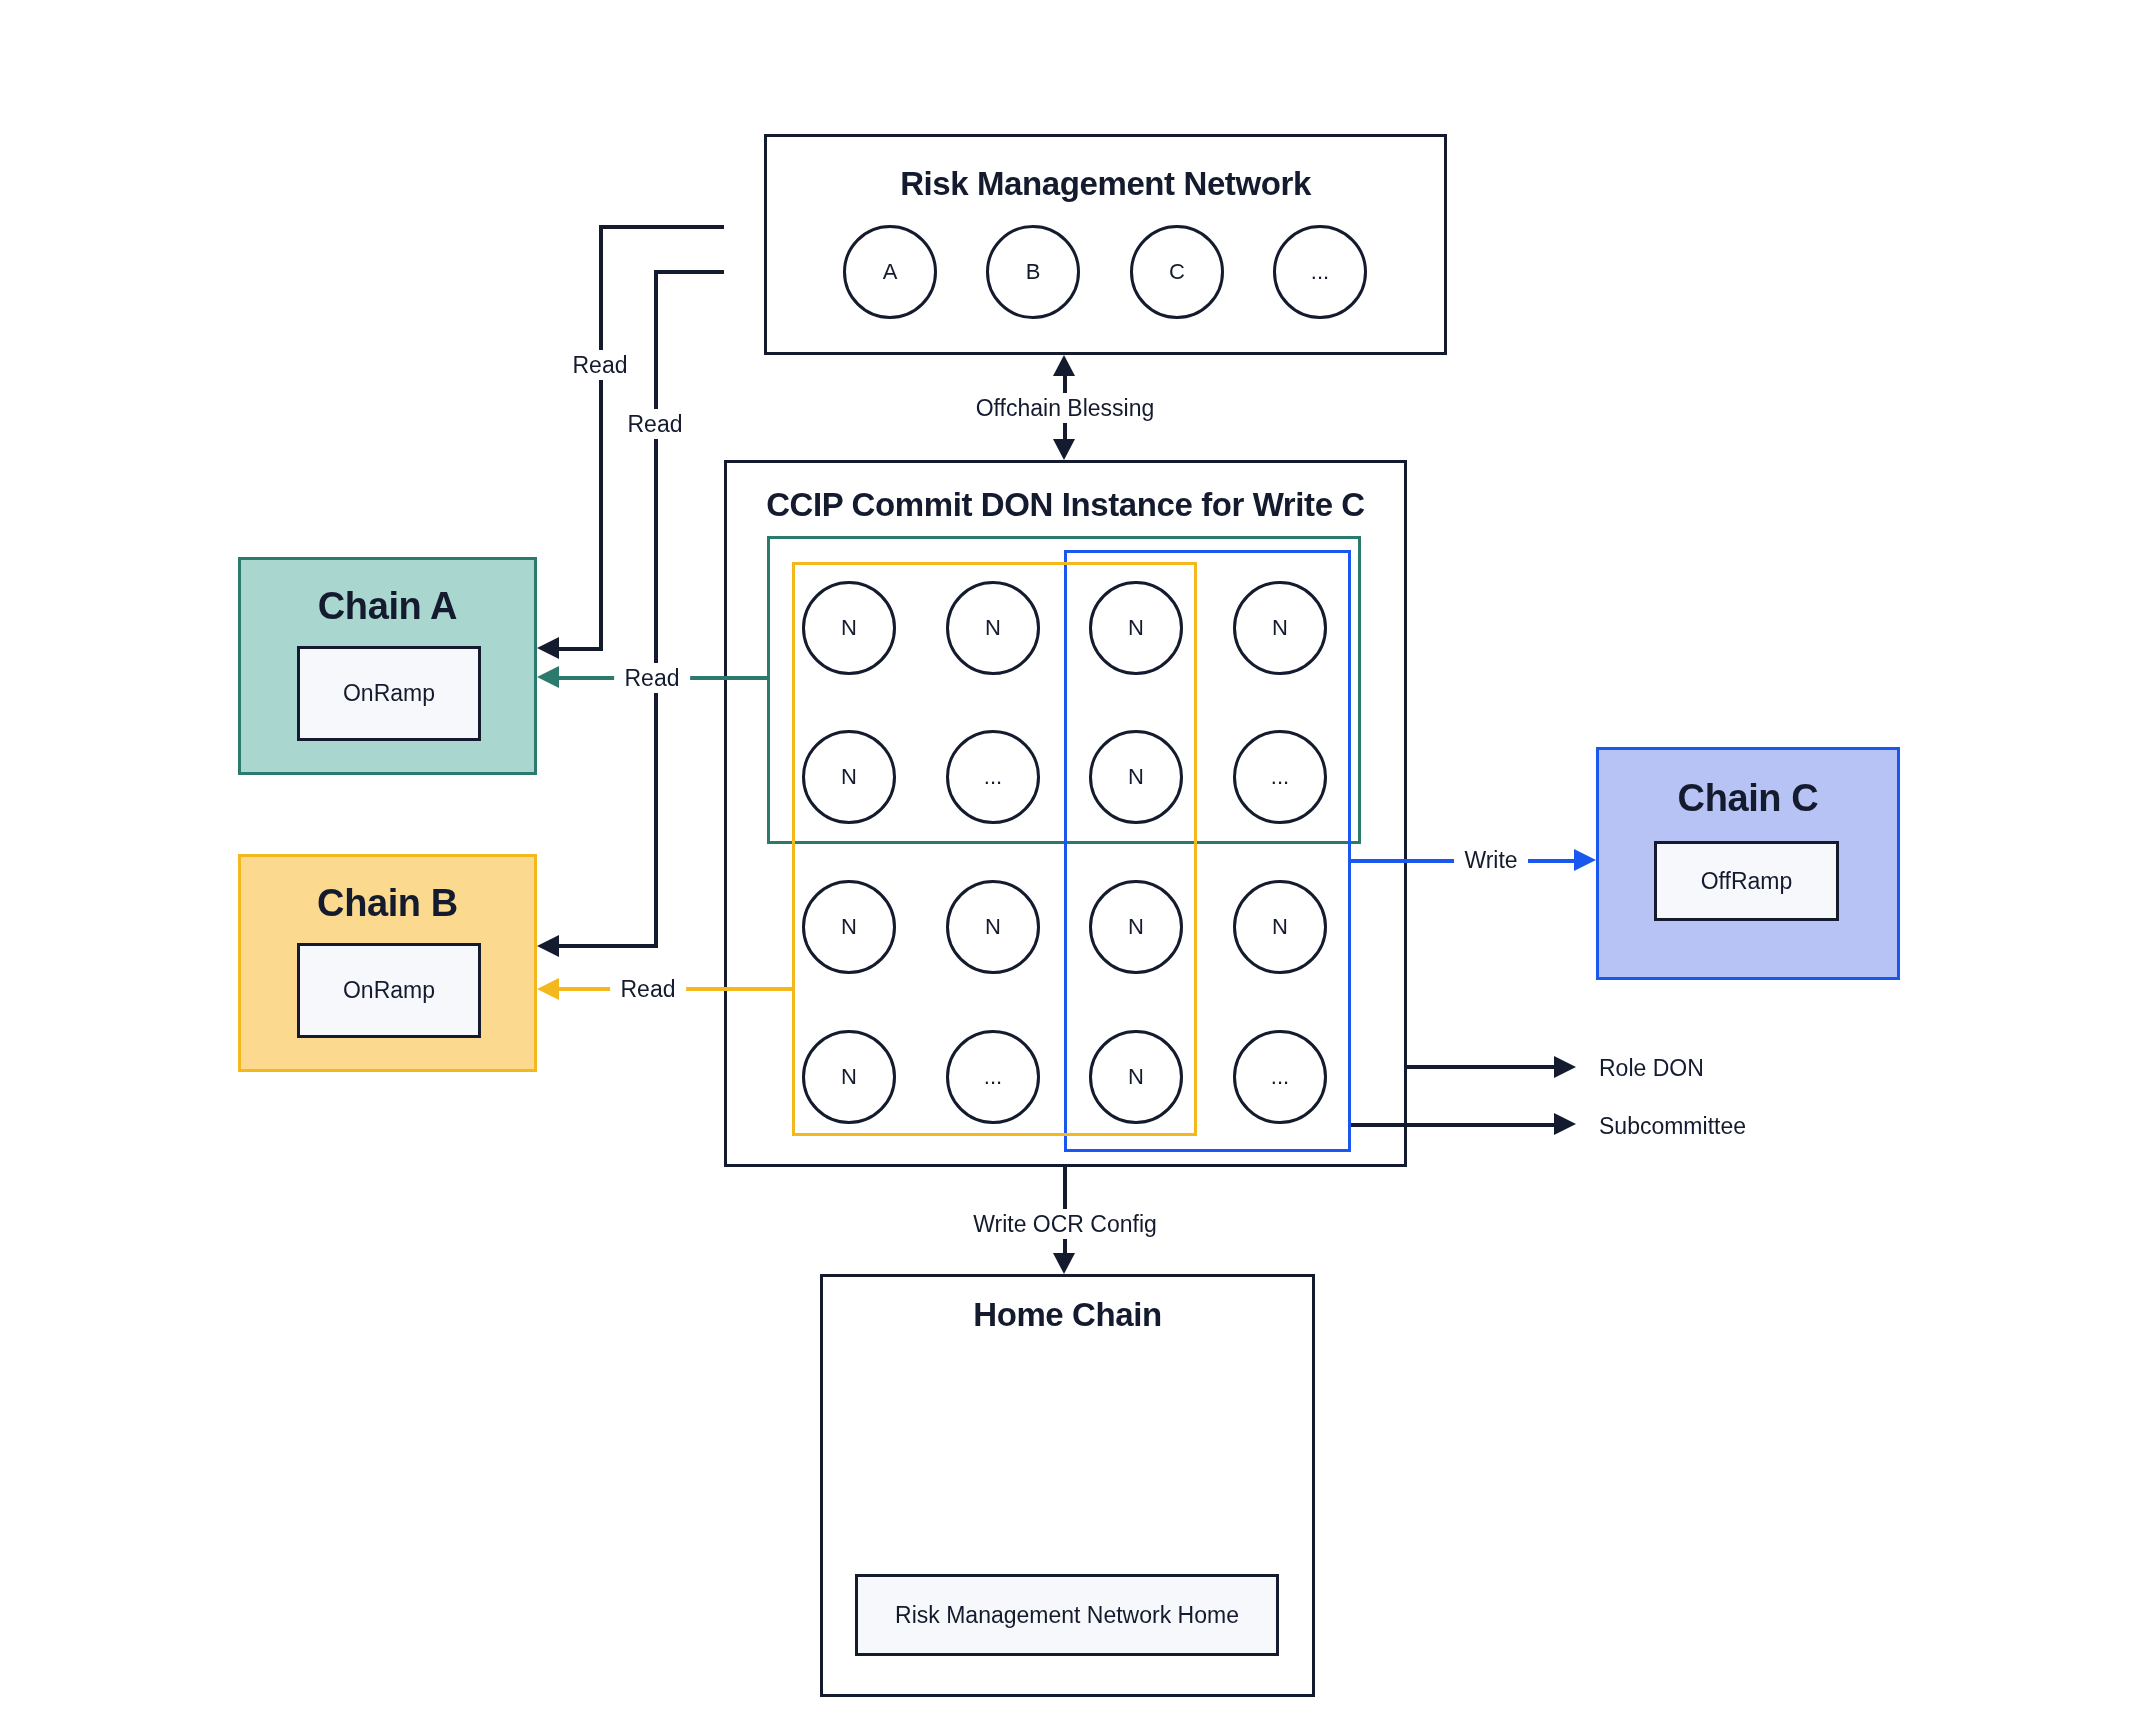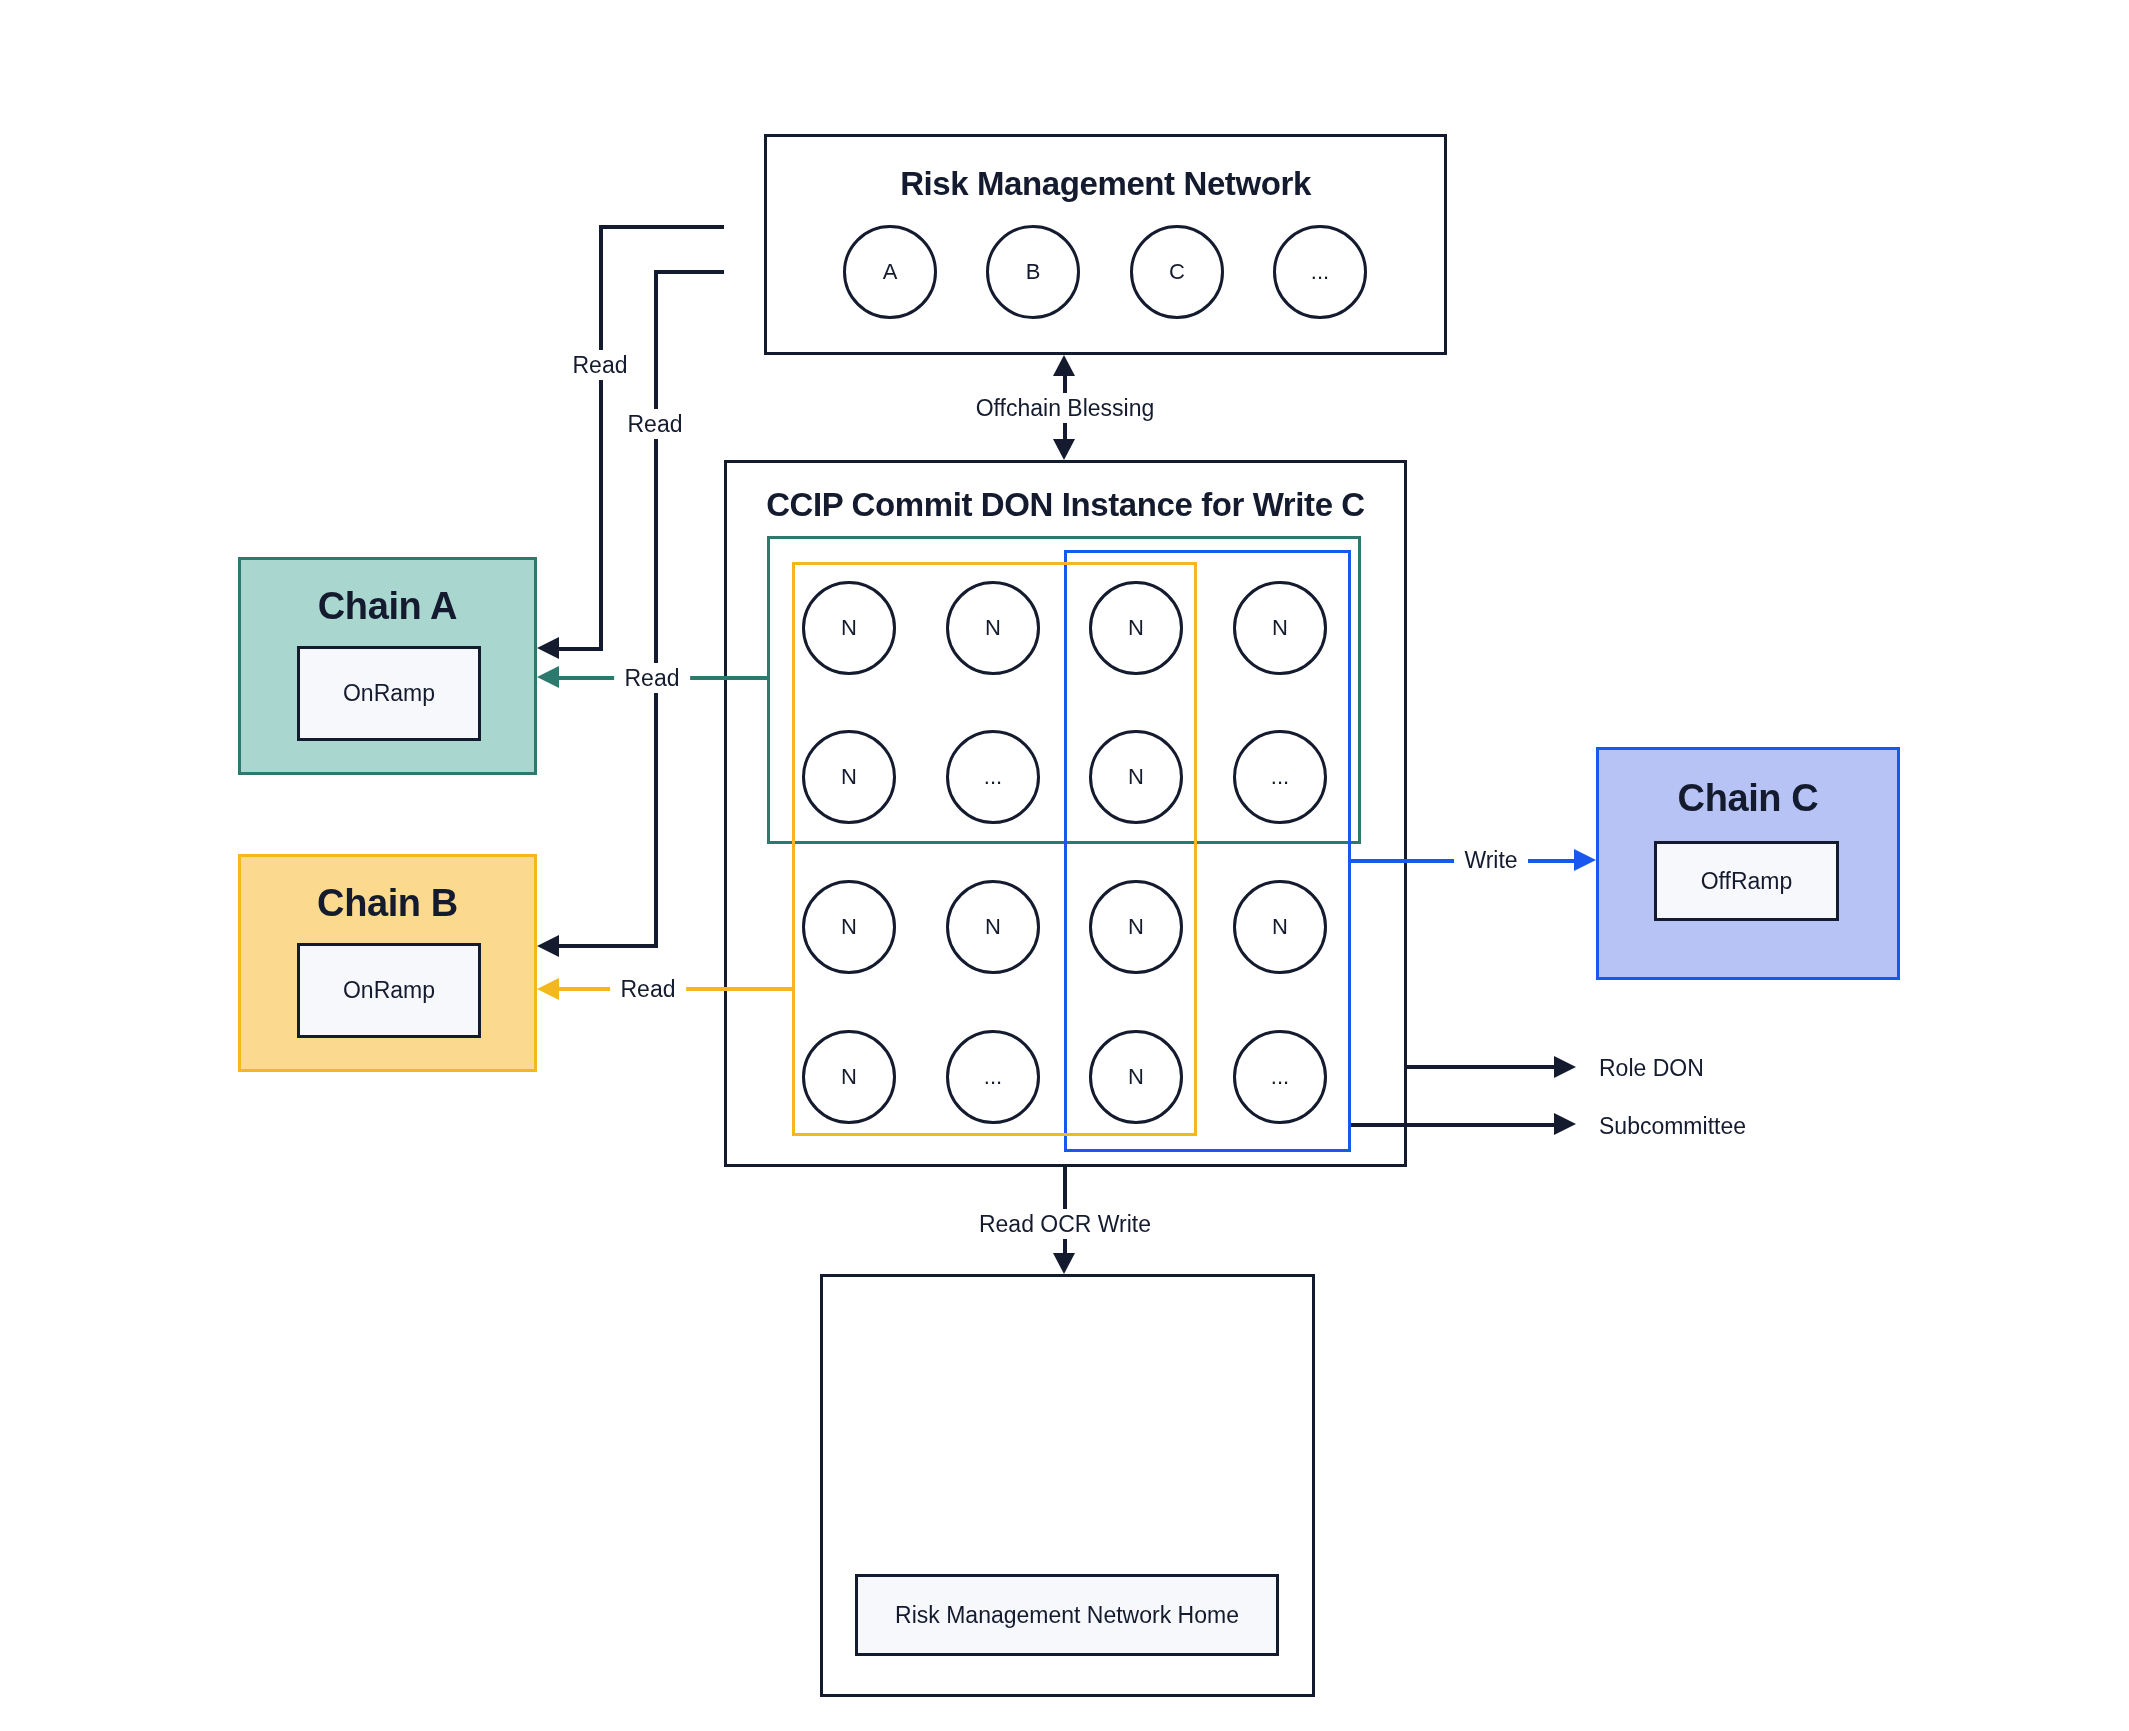--- a/index.html
+++ b/index.html
@@ -95,20 +95,21 @@
     <div class="title-md" style="top:25px;">Chain B</div>
     <div class="inner-panel" style="left:56px;top:86px;width:184px;height:95px;">OnRamp</div>
   </div>
 
   <div class="box" style="left:1596px;top:747px;width:304px;height:233px;background:var(--blue-fill);border:3.7px solid var(--blue);">
     <div class="title-md" style="top:27px;">Chain C</div>
     <div class="inner-panel" style="left:55px;top:91px;width:185px;height:80px;">OffRamp</div>
   </div>
 
   <div class="box outlined" style="left:820px;top:1274px;width:495px;height:423px;">
+    <div class="title-lg" style="top:19.3px;">Home Chain</div>
     <div class="inner-panel" style="left:32px;top:297px;width:424px;height:82px;">Risk Management Network Home</div>
   </div>
 
   <div class="h-line ink-bg" style="left:599px;top:225px;width:125px;"></div>
   <div class="v-line ink-bg" style="left:599px;top:225px;height:426px;"></div>
   <div class="h-line ink-bg" style="left:556px;top:647px;width:46px;"></div>
   <div class="arrow left" style="left:537px;top:637px;"></div>
   <div class="edge-label" style="left:600px;top:365px;">Read</div>
 
   <div class="h-line ink-bg" style="left:654px;top:270px;width:70px;"></div>
@@ -132,16 +133,16 @@
   <div class="h-line ink-bg" style="left:1404px;top:1065px;width:152px;"></div>
   <div class="arrow right" style="left:1554px;top:1056px;"></div>
   <div class="edge-label plain" style="left:1599px;top:1068px;">Role DON</div>
 
   <div class="h-line ink-bg" style="left:1351px;top:1123px;width:205px;"></div>
   <div class="arrow right" style="left:1554px;top:1113px;"></div>
   <div class="edge-label plain" style="left:1599px;top:1126px;">Subcommittee</div>
 
   <div class="v-line ink-bg" style="left:1063px;top:1167px;height:88px;"></div>
   <div class="arrow down" style="left:1053px;top:1253px;"></div>
-  <div class="edge-label" style="left:1065px;top:1224px;">Read OCR Write</div>
+  <div class="edge-label" style="left:1065px;top:1224px;">Write OCR Config</div>
 
 </div>
 
 
 </body></html>

